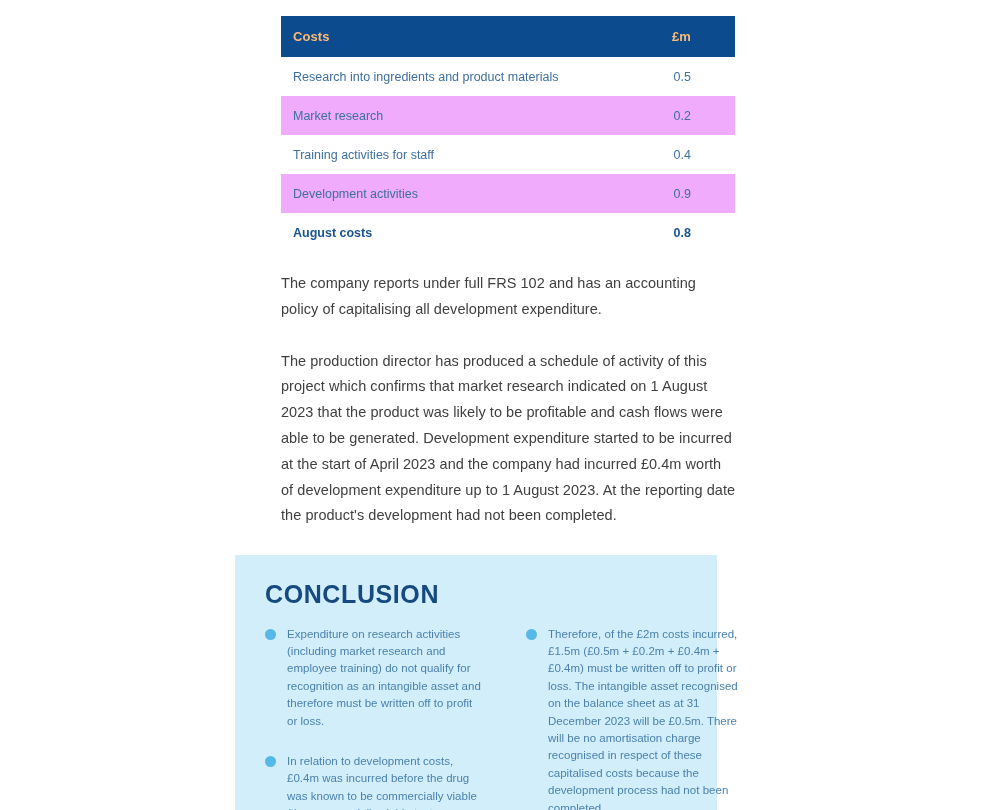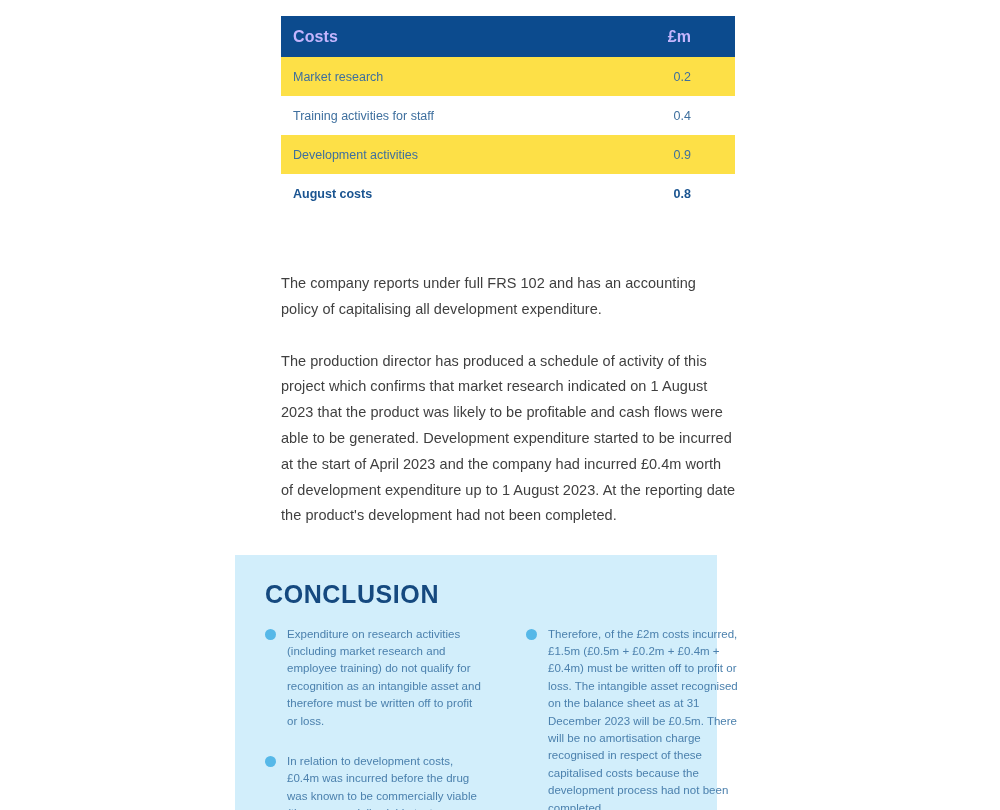--- a/index.html
+++ b/index.html
@@ -27,22 +27,22 @@
   }
   .costs-table th,
   .costs-table td {
     padding: 0;
     margin: 0;
   }
   .tbl-head-row {
     background: #0c4b8e;
   }
   .tbl-head-row th {
-    color: #c4b5fd;
-    font-size: 16px;
+    color: #fdba74;
+    font-size: 13px;
     font-weight: bold;
     height: 41px;
     vertical-align: middle;
     letter-spacing: 0.1px;
   }
   .th-label {
     text-align: left;
     padding-left: 12px !important;
   }
   .th-value {
@@ -50,21 +50,21 @@
     padding-right: 44px !important;
     width: 120px;
   }
   .tbl-body-row td {
     height: 39px;
     vertical-align: middle;
     font-size: 12.5px;
     color: #3e6f9e;
   }
   .tbl-body-row.alt {
-    background: #fde047;
+    background: #f0abfc;
   }
   .td-label {
     text-align: left;
     padding-left: 12px !important;
   }
   .td-value {
     text-align: right;
     padding-right: 44px !important;
   }
   .tbl-total-row td {
@@ -148,20 +148,24 @@
 <body>
 
 <table class="costs-table">
   <thead>
     <tr class="tbl-head-row">
       <th class="th-label">Costs</th>
       <th class="th-value">£m</th>
     </tr>
   </thead>
   <tbody>
+    <tr class="tbl-body-row">
+      <td class="td-label">Research into ingredients and product materials</td>
+      <td class="td-value">0.5</td>
+    </tr>
     <tr class="tbl-body-row alt">
       <td class="td-label">Market research</td>
       <td class="td-value">0.2</td>
     </tr>
     <tr class="tbl-body-row">
       <td class="td-label">Training activities for staff</td>
       <td class="td-value">0.4</td>
     </tr>
     <tr class="tbl-body-row alt">
       <td class="td-label">Development activities</td>

